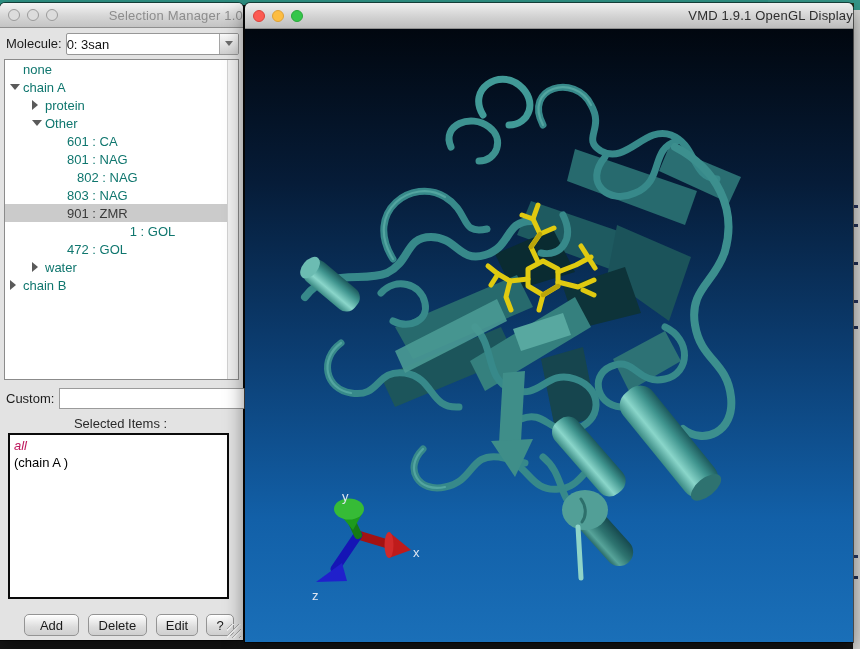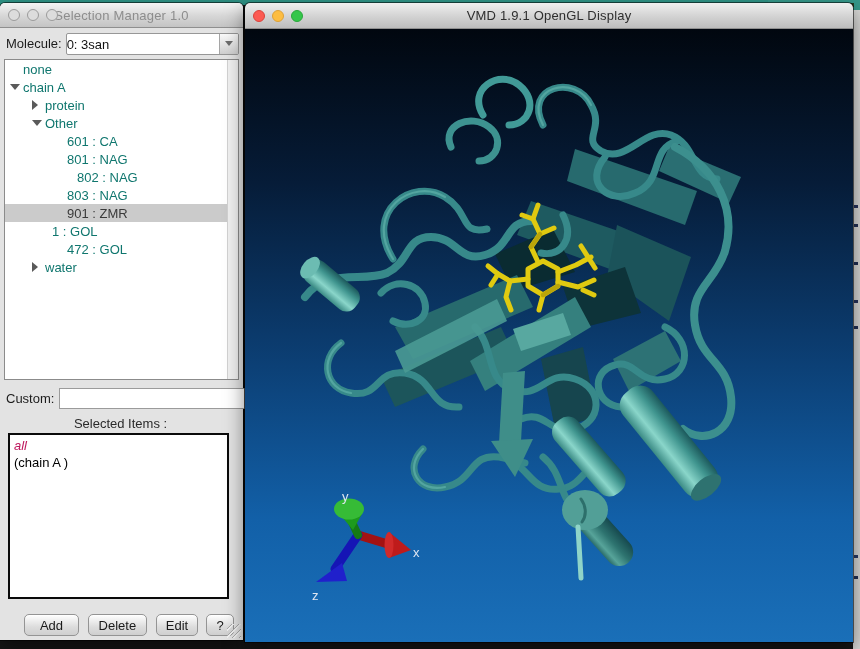--- a/index.html
+++ b/index.html
@@ -13,21 +13,21 @@
   .desktop-corner i { position:absolute; top:3px; height:4px; background:#253a20; display:block; }
   .right-sliver { position:absolute; left:853px; top:10px; width:7px; height:639px; background:#d8d8d6; }
   .right-sliver i { position:absolute; left:1px; width:4px; height:3px; display:block; }
 
   
   .mac-window { position:absolute; border-radius:5px 5px 0 0;
     box-shadow:0 0 0 1px rgba(0,0,0,.55), 0 8px 20px rgba(0,0,0,.5); }
   .titlebar { position:relative; height:25px; border-radius:5px 5px 0 0;
     background:linear-gradient(#f4f4f4, #d6d6d6 55%, #c4c4c4);
     border-bottom:1px solid #8f8f8f; display:flex; align-items:center; }
-  .titlebar .title { position:absolute; left:0; right:0; text-align:center;
+  .titlebar .title { position:absolute; left:0; right:0; text-align:right;
     font-size:13px; letter-spacing:.2px; }
   .lights { display:flex; gap:7px; margin-left:8px; z-index:2; }
   .light { width:12px; height:12px; border-radius:50%; }
   .light.inactive { background:#dcdcdc; border:1.5px solid #9b9b9b; }
   .light.red    { background:#fc5a52; border:1px solid #d9423c; }
   .light.yellow { background:#fdbd41; border:1px solid #dda138; }
   .light.green  { background:#35c64a; border:1px solid #2aa73b; }
 
   
   .sel-win { left:0; top:3px; width:243px; height:637px; background:#e3e3e3; }
@@ -162,33 +162,39 @@
             <span>802 : NAG</span>
           </div>
           <div class="tree-row" style="padding-left: 49px;">
             <span class="arr"></span>
             <span>803 : NAG</span>
           </div>
           <div class="tree-row selected" style="padding-left: 49px;">
             <span class="arr"></span>
             <span>901 : ZMR</span>
           </div>
-          <div class="tree-row" style="padding-left: 34px;">
+          <div class="tree-row" style="padding-left: 49px; justify-content: center;">
             <span class="arr"></span>
             <span>1 : GOL</span>
           </div>
           <div class="tree-row" style="padding-left: 49px;">
             <span class="arr"></span>
             <span>472 : GOL</span>
           </div>
           <div class="tree-row" style="padding-left: 27px; text-align: right;">
             <span class="arr">
               <span class="arr-right"></span>
             </span>
             <span>water</span>
+          </div>
+          <div class="tree-row" style="padding-left: 5px;">
+            <span class="arr">
+              <span class="arr-right"></span>
+            </span>
+            <span>chain B</span>
           </div>
         </div>
       <div class="tree-scroll"></div>
     </div>
 
     <div class="custom-row">
       <span class="custom-label">Custom:</span>
       <input class="custom-input" value="" style="">
       <button class="mac-btn help-btn">?</button>
     </div>

